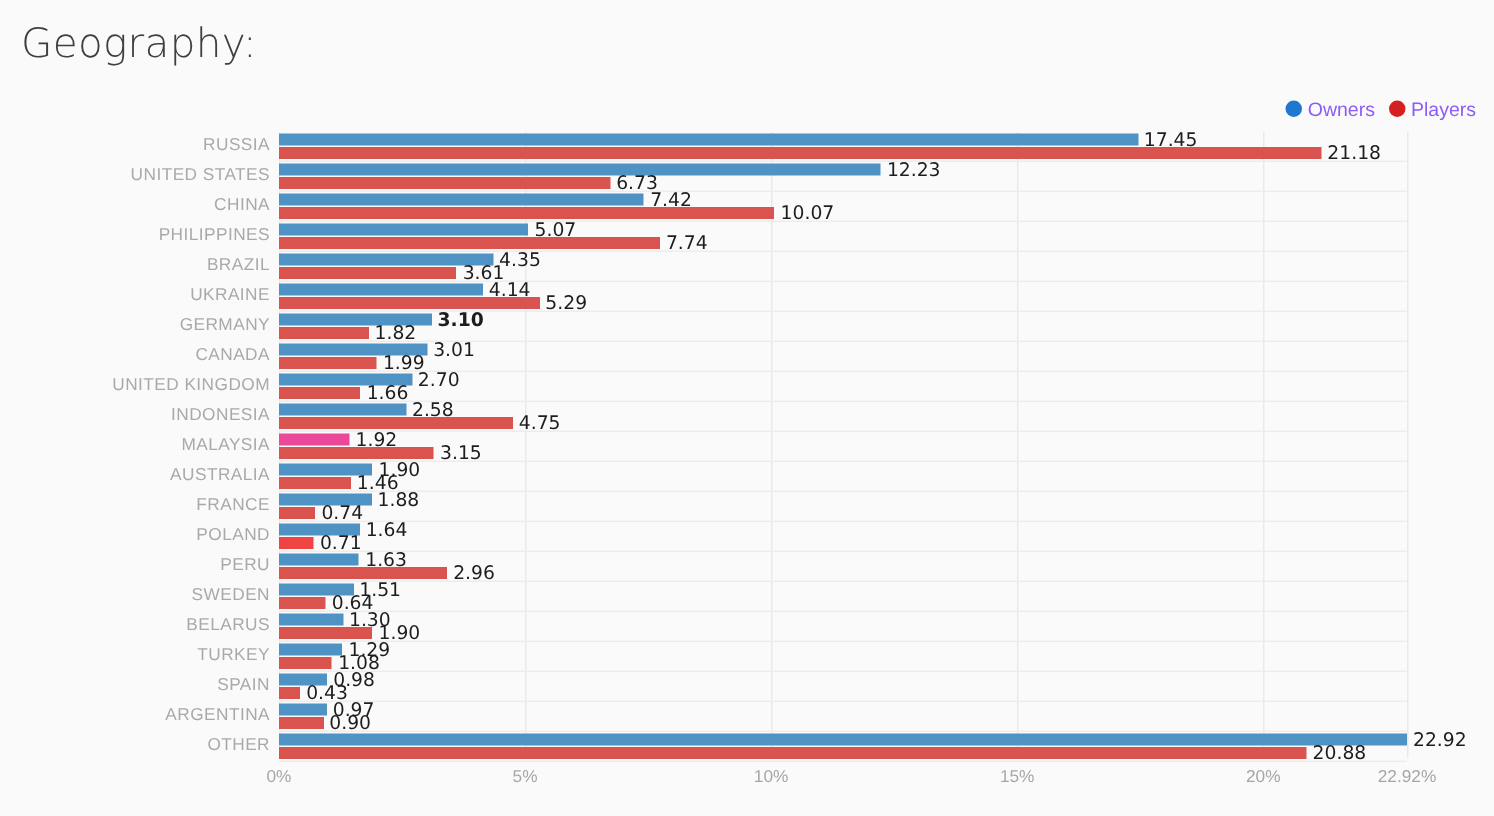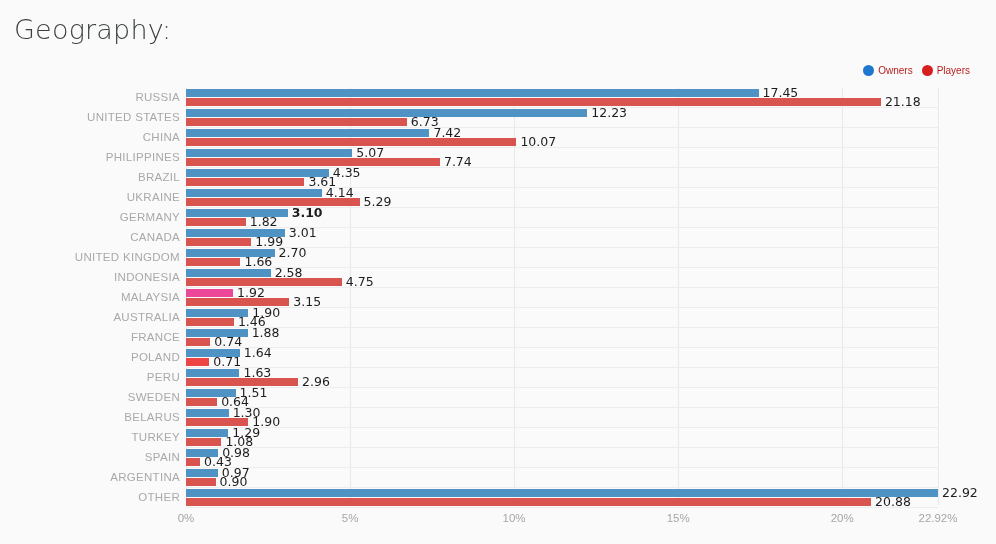--- a/index.html
+++ b/index.html
@@ -20,27 +20,27 @@
     top: 14px;
     font-size: 27px;
     font-weight: 300;
     color: #3c4043;
     letter-spacing: 0.2px;
     font-family: "DejaVu Sans", sans-serif;
   }
   
   #legend {
     position: absolute;
-    right: 26px;
+    right: 12px;
     top: 65px;
     display: flex;
     align-items: center;
     gap: 9px;
-    font-size: 10px;
-    color: #b91c1c;
+    font-size: 13px;
+    color: #8b5cf6;
   }
   .legend-item {
     display: flex;
     align-items: center;
     gap: 4px;
   }
   .legend-dot {
     width: 11px;
     height: 11px;
     border-radius: 50%;

